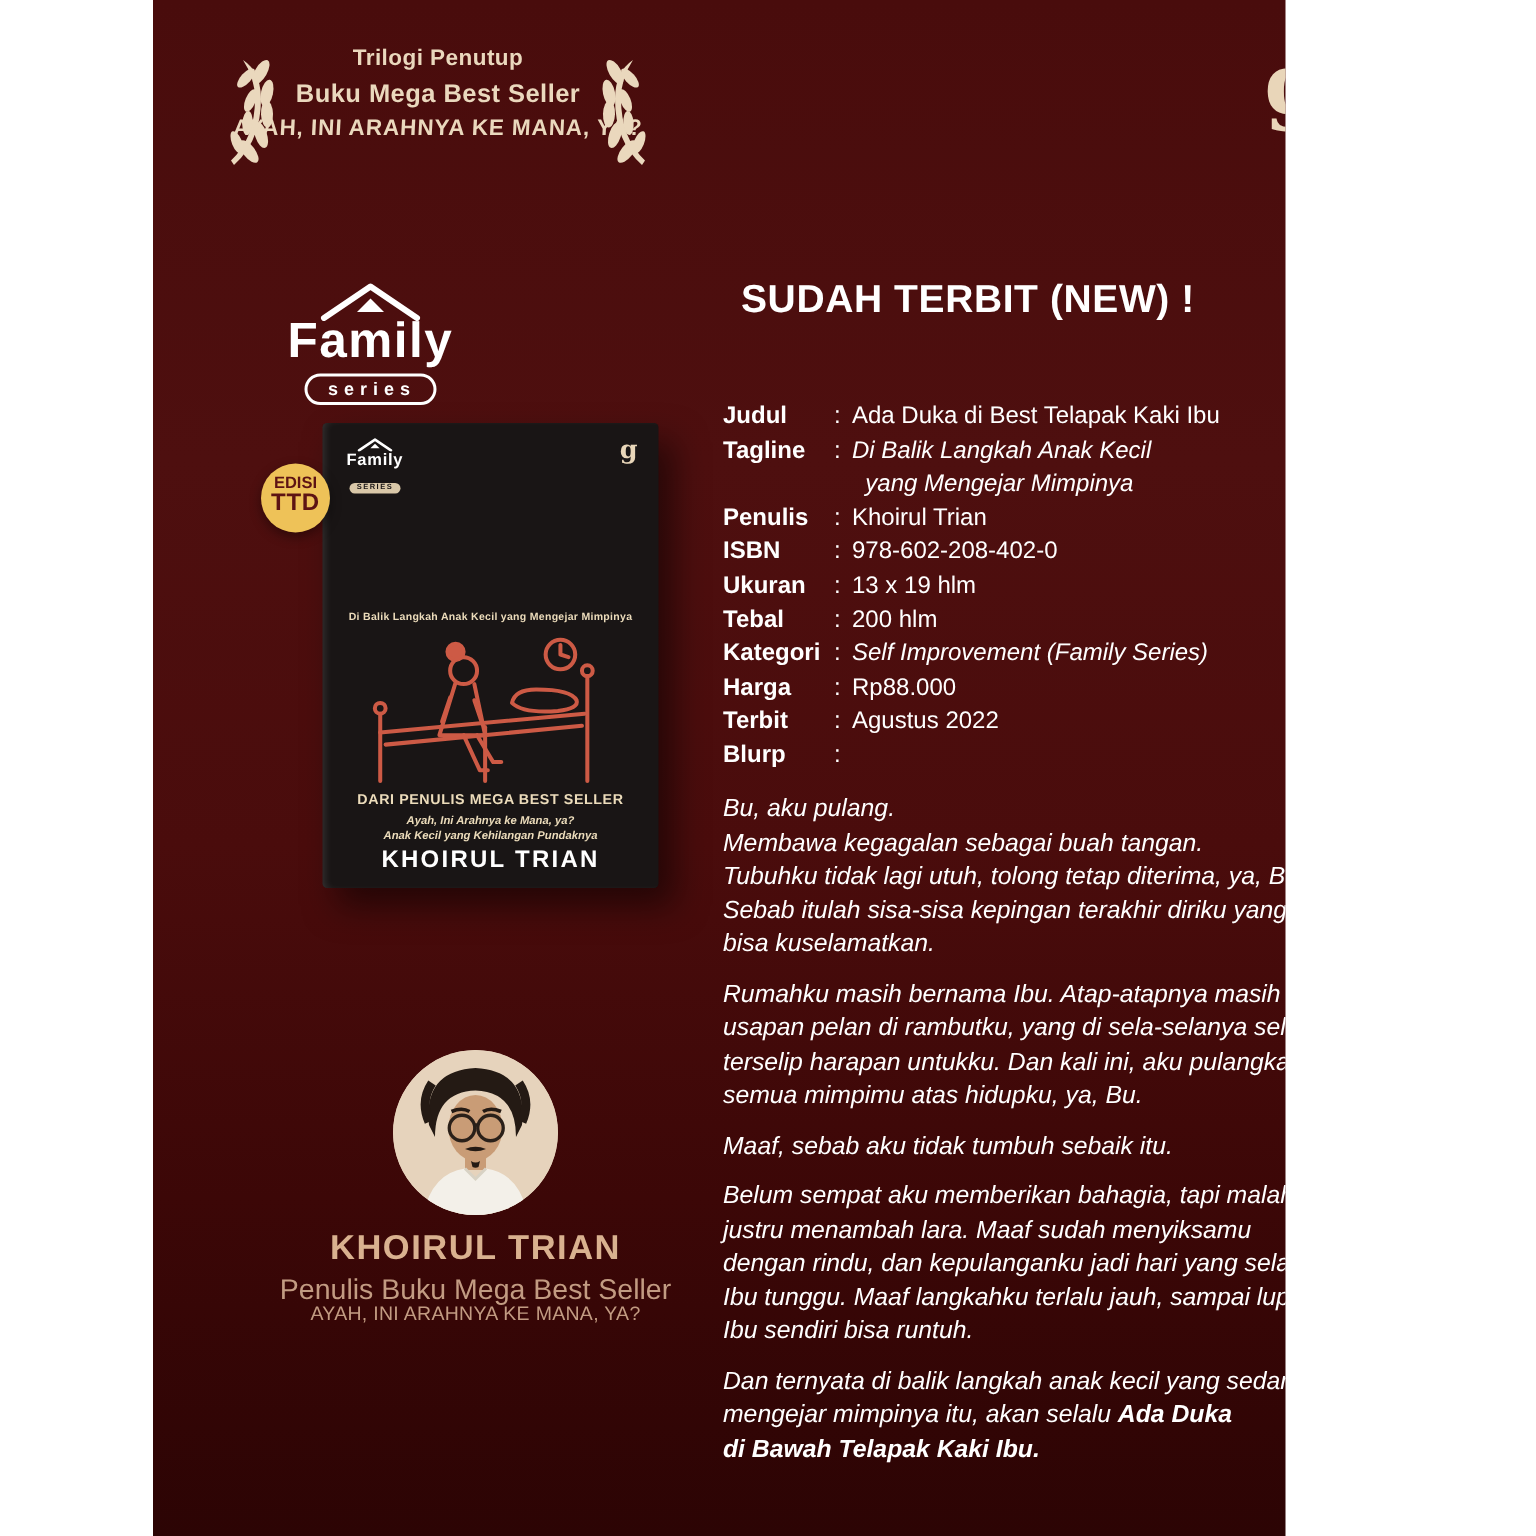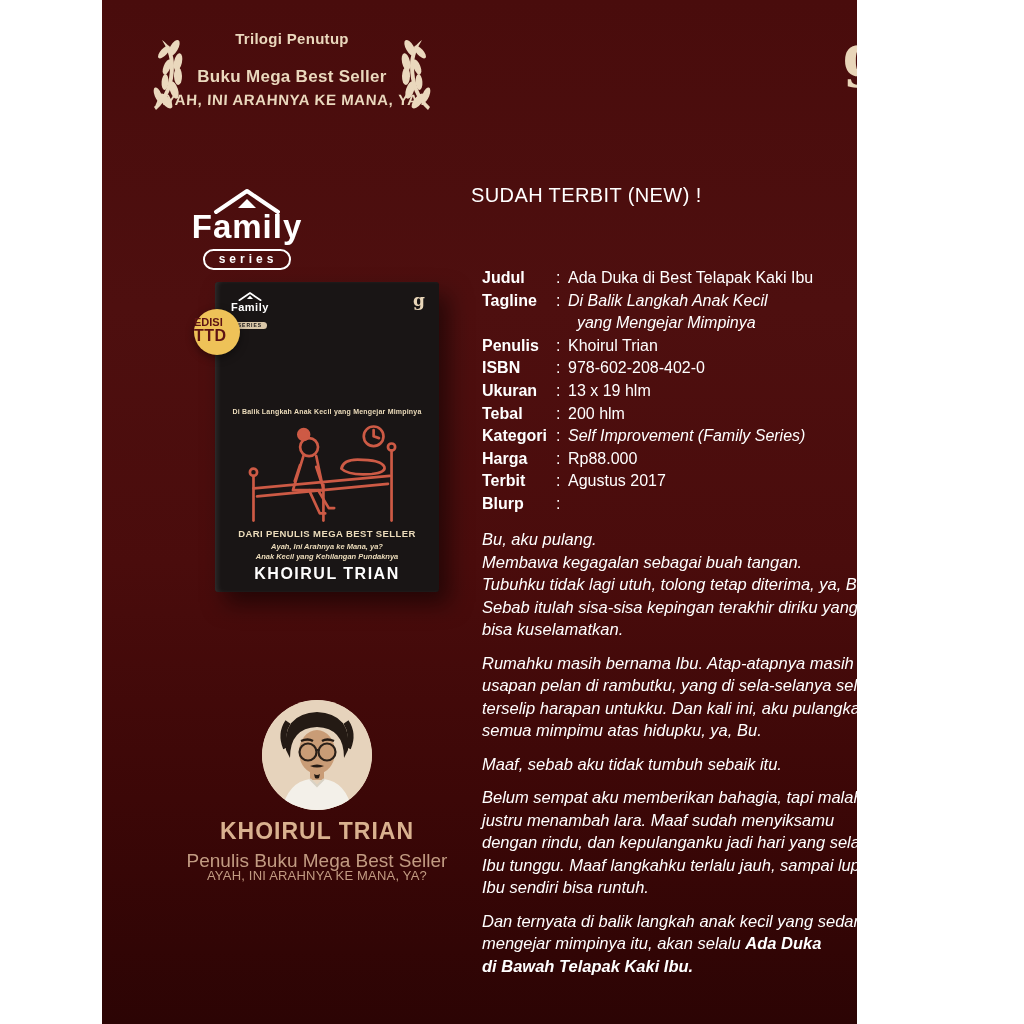--- a/index.html
+++ b/index.html
@@ -7,21 +7,21 @@
   .canvas { position:relative; width:857px; height:1024px; background:#ffffff; overflow:hidden; }
 
   .poster {
     position:absolute; left:102px; top:0; width:820px; height:1024px;
     background:linear-gradient(180deg,#490c0c 0%, #4e0f0f 30%, #4a0c0c 55%, #3c0707 78%, #2c0404 100%);
   }
 
   
   .top-badge { position:absolute; left:30px; top:30px; width:320px; text-align:center; color:#ead8bd; }
   .top-badge .l1 { font-size:15px; font-weight:bold; letter-spacing:.3px; }
-  .top-badge .l2 { font-size:17px; font-weight:bold; margin-top:20px; letter-spacing:.3px; }
+  .top-badge .l2 { font-size:17px; font-weight:bold; margin-top:6px; letter-spacing:.3px; }
   .top-badge .l3 { font-size:15px; font-weight:800; margin-top:4px; letter-spacing:.6px; transform:skewX(-3deg); }
   .laurel { position:absolute; top:6px; width:42px; height:78px; }
   .laurel.left  { left:12px; transform:scaleX(-1); }
   .laurel.right { right:12px; }
 
   
   .g-logo { position:absolute; right:40px; top:28px; color:#e9d6b9; font-family:"DejaVu Serif", serif;
             font-weight:bold; font-size:56px; line-height:1; }
 
   
@@ -48,36 +48,36 @@
                  font-weight:bold; letter-spacing:.2px; }
   .cover .cillus { position:absolute; left:22px; top:140px; }
   .cover .ccredit { position:absolute; left:0; top:246px; width:100%; text-align:center; }
   .cover .cc1 { font-size:9.5px; font-weight:bold; letter-spacing:.4px; }
   .cover .cc2 { font-size:7.5px; font-style:italic; font-weight:bold; margin-top:3px; }
   .cover .cc3 { font-size:7.5px; font-style:italic; font-weight:bold; margin-top:1px; }
   .cover .cauthor { position:absolute; left:0; top:283px; width:100%; text-align:center; color:#ffffff;
                     font-size:16px; font-weight:bold; letter-spacing:1.5px; }
 
   
-  .edisi { position:absolute; left:92px; top:309px; width:46px; height:46px; border-radius:50%;
-           background:#eec258; color:#5d1313; text-align:left; box-shadow:0 3px 8px rgba(0,0,0,.4); }
+  .edisi { position:absolute; left:72px; top:309px; width:46px; height:46px; border-radius:50%;
+           background:#eec258; color:#5d1313; text-align:center; box-shadow:0 3px 8px rgba(0,0,0,.4); }
   .edisi .e1 { font-size:11px; font-weight:bold; margin-top:7px; }
   .edisi .e2 { font-size:16px; font-weight:800; margin-top:-1px; letter-spacing:.5px; }
 
   
   .author-photo { position:absolute; left:160px; top:700px; width:110px; height:110px; border-radius:50%;
                   overflow:hidden; background:#e6d3bc; }
   .author-name { position:absolute; left:40px; top:818px; width:350px; text-align:center; color:#d9b18f;
                  font-size:23px; font-weight:800; letter-spacing:1px; }
   .author-sub1 { position:absolute; left:40px; top:850px; width:350px; text-align:center; color:#c29b82; font-size:19px; }
   .author-sub2 { position:absolute; left:40px; top:868px; width:350px; text-align:center; color:#c29b82; font-size:13px; letter-spacing:.2px; }
 
   
-  .announce { position:absolute; left:369px; top:184px; width:425px; color:#ffffff; font-size:20px;
-              font-weight:400; letter-spacing:.4px; }
+  .announce { position:absolute; left:392px; top:184px; width:425px; color:#ffffff; font-size:26px;
+              font-weight:700; letter-spacing:.4px; }
   .details { position:absolute; left:380px; top:267px; width:430px; color:#ffffff; font-size:16px; }
   .detail-row { display:flex; line-height:22.6px; }
   .detail-row .dl { width:74px; font-weight:bold; flex:none; }
   .detail-row .dc { width:12px; flex:none; }
   .detail-row .dv { white-space:pre-wrap; }
   .detail-row .dv.it { font-style:italic; }
 
   .blurb { position:absolute; left:380px; top:528px; width:435px; color:#ffffff; font-size:16.5px;
            font-style:italic; line-height:22.5px; }
   .blurb-p { white-space:pre-wrap; margin-bottom:11px; }
@@ -252,21 +252,21 @@
           <span class="dv it">Self Improvement (Family Series)</span>
         </div>
         <div class="detail-row">
           <span class="dl">Harga</span>
           <span class="dc">:</span>
           <span class="dv">Rp88.000</span>
         </div>
         <div class="detail-row">
           <span class="dl">Terbit</span>
           <span class="dc">:</span>
-          <span class="dv">Agustus 2017</span>
+          <span class="dv">Agustus 2022</span>
         </div>
         <div class="detail-row">
           <span class="dl">Blurp</span>
           <span class="dc">:</span>
           <span class="dv"></span>
         </div>
       </div>
 
     <div class="blurb" id="blurb-block">
         <div class="blurb-p"><span>Bu, aku pulang.

